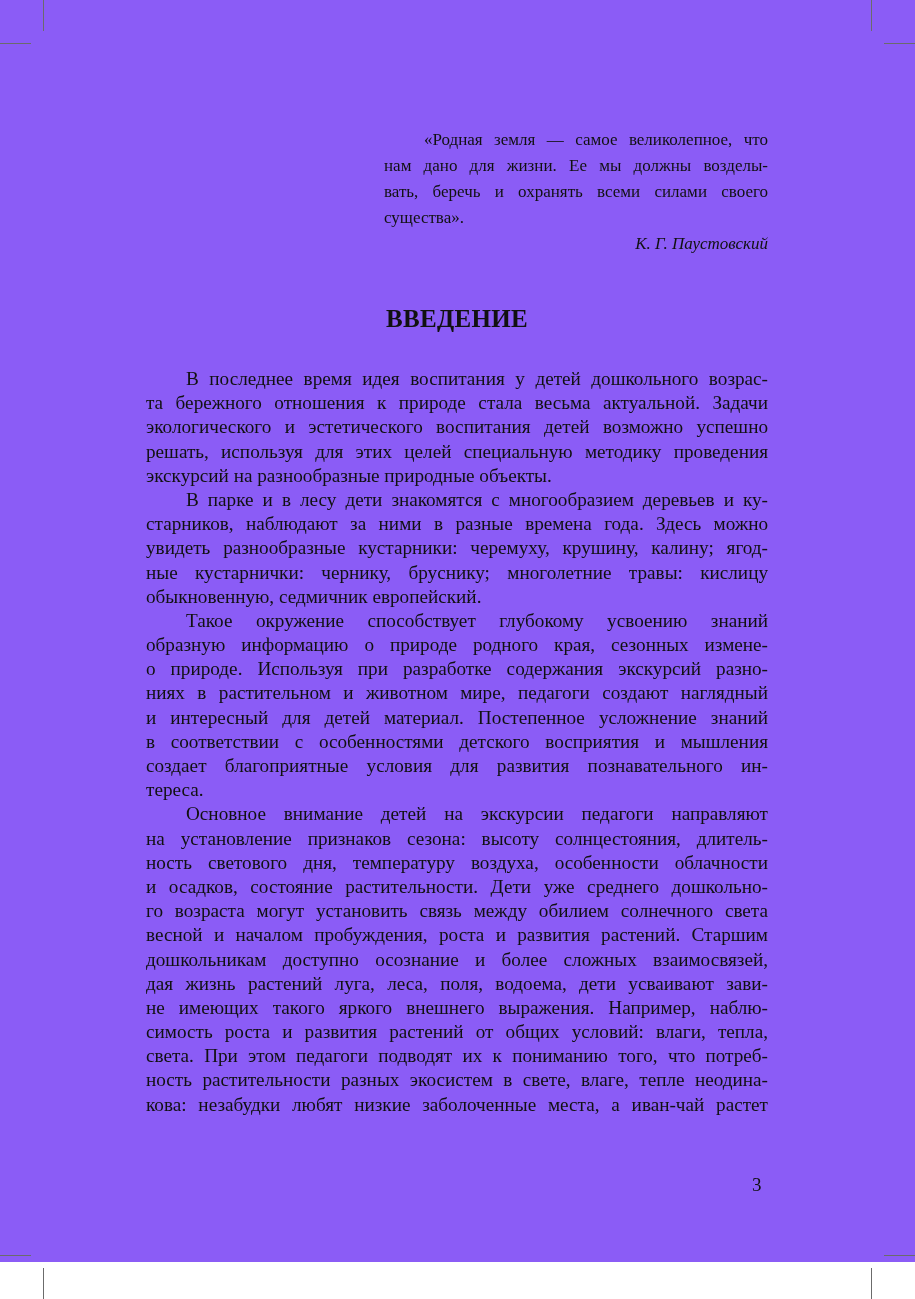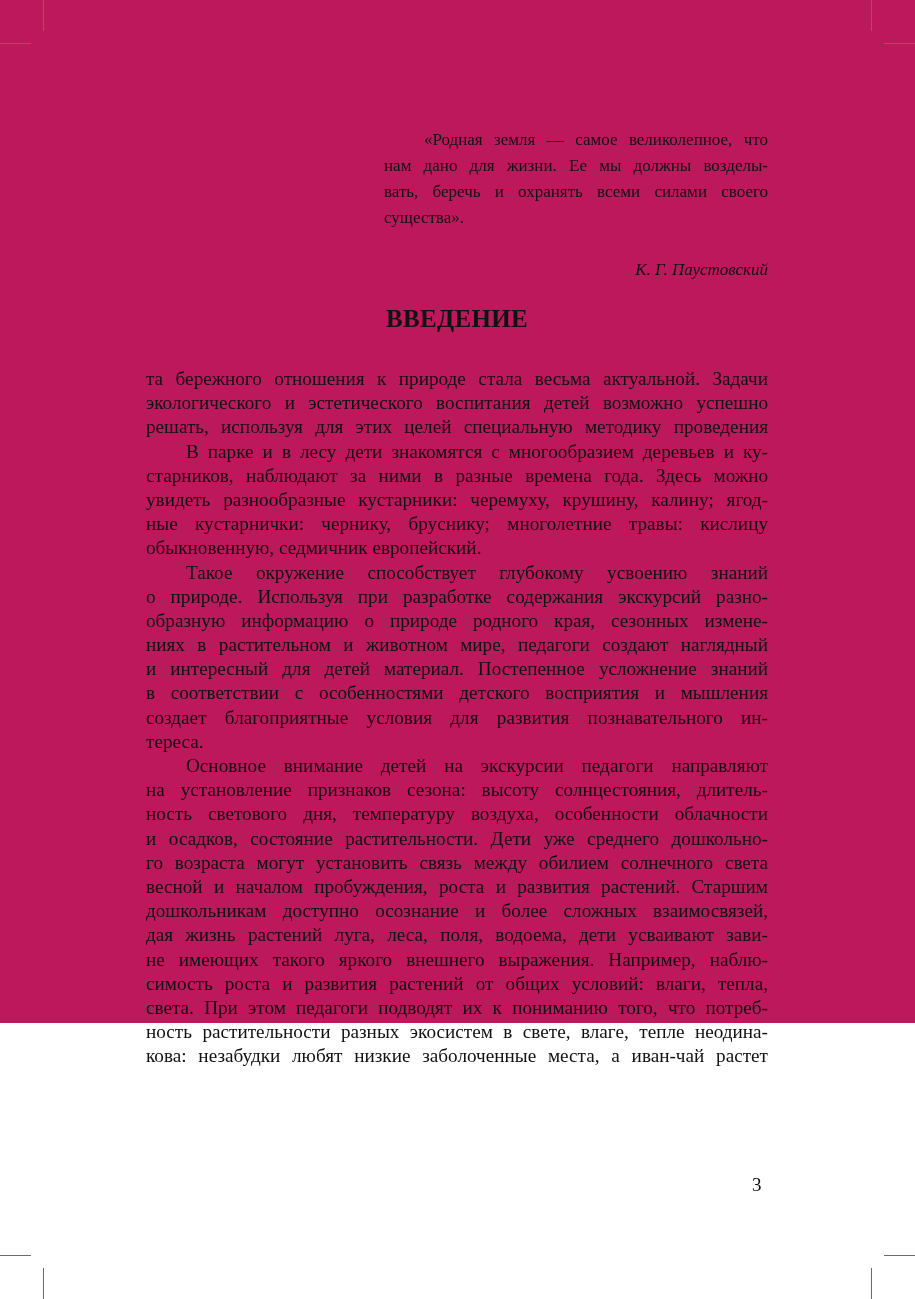--- a/index.html
+++ b/index.html
@@ -1,29 +1,29 @@
 <!DOCTYPE html>
 <html><head>
   <meta charset="utf-8">
   <style>
     html, body { margin: 0; padding: 0; background: #ffffff; }
     body { width: 915px; height: 1299px; position: relative; overflow: hidden; }
-    .page { position: absolute; left: 0; top: 0; width: 915px; height: 1023px; background: #be185d; }
+    .page { position: absolute; left: 0; top: 0; width: 915px; height: 1262px; background: #8b5cf6; }
 
     .crop { position: absolute; background: #6b6b6b; }
     .crop.v { width: 1px; height: 31px; }
     .crop.h { height: 1px; width: 31px; }
 
     .serif { font-family: "Liberation Serif", "DejaVu Serif", serif; color: #111; }
 
     .epigraph { position: absolute; left: 384px; top: 127px; width: 384px; font-size: 17px; }
     .epigraph .line { display: block; height: 26px; line-height: 26px; text-align: justify; text-align-last: justify; white-space: nowrap; }
     .epigraph .line.last { text-align-last: left; }
     .epigraph .line.first { padding-left: 40px; }
-    .epigraph .author { display: block; height: 26px; line-height: 26px; text-align: right; font-style: italic; margin-top: 26px; }
+    .epigraph .author { display: block; height: 26px; line-height: 26px; text-align: right; font-style: italic; }
 
     .title { position: absolute; left: 146px; top: 305px; width: 622px; text-align: center; font-weight: bold; font-size: 25px; letter-spacing: 0.3px; }
 
     .body { position: absolute; left: 146px; top: 367px; width: 622px; font-size: 19.2px; }
     .body .ln { display: block; height: 24.2px; line-height: 24.2px; text-align: justify; text-align-last: justify; white-space: nowrap; overflow: visible; }
     .body .ln.ind { padding-left: 40px; }
     .body .ln.end { text-align-last: left; }
 
     .page-number { position: absolute; left: 752px; top: 1174px; font-size: 19px; }
   </style>
@@ -46,35 +46,37 @@
     <span class="line">нам дано для жизни. Ее мы должны возделы-</span>
     <span class="line">вать, беречь и охранять всеми силами своего</span>
     <span class="line last">существа».</span>
     <span class="author">К. Г. Паустовский</span>
   </div>
 
   <div class="title serif">ВВЕДЕНИЕ</div>
 
   <div class="body serif">
     <div>
+      <span class="ln ind">В последнее время идея воспитания у детей дошкольного возрас-</span>
       <span class="ln">та бережного отношения к природе стала весьма актуальной. Задачи</span>
       <span class="ln">экологического и эстетического воспитания детей возможно успешно</span>
       <span class="ln">решать, используя для этих целей специальную методику проведения</span>
+      <span class="ln end">экскурсий на разнообразные природные объекты.</span>
     </div>
     <div>
       <span class="ln ind">В парке и в лесу дети знакомятся с многообразием деревьев и ку-</span>
       <span class="ln">старников, наблюдают за ними в разные времена года. Здесь можно</span>
       <span class="ln">увидеть разнообразные кустарники: черемуху, крушину, калину; ягод-</span>
       <span class="ln">ные кустарнички: чернику, бруснику; многолетние травы: кислицу</span>
       <span class="ln end">обыкновенную, седмичник европейский.</span>
     </div>
     <div>
       <span class="ln ind">Такое окружение способствует глубокому усвоению знаний</span>
+      <span class="ln">образную информацию о природе родного края, сезонных измене-</span>
       <span class="ln">о природе. Используя при разработке содержания экскурсий разно-</span>
-      <span class="ln">образную информацию о природе родного края, сезонных измене-</span>
       <span class="ln">ниях в растительном и животном мире, педагоги создают наглядный</span>
       <span class="ln">и интересный для детей материал. Постепенное усложнение знаний</span>
       <span class="ln">в соответствии с особенностями детского восприятия и мышления</span>
       <span class="ln">создает благоприятные условия для развития познавательного ин-</span>
       <span class="ln end">тереса.</span>
     </div>
     <div>
       <span class="ln ind">Основное внимание детей на экскурсии педагоги направляют</span>
       <span class="ln">на установление признаков сезона: высоту солнцестояния, длитель-</span>
       <span class="ln">ность светового дня, температуру воздуха, особенности облачности</span>

